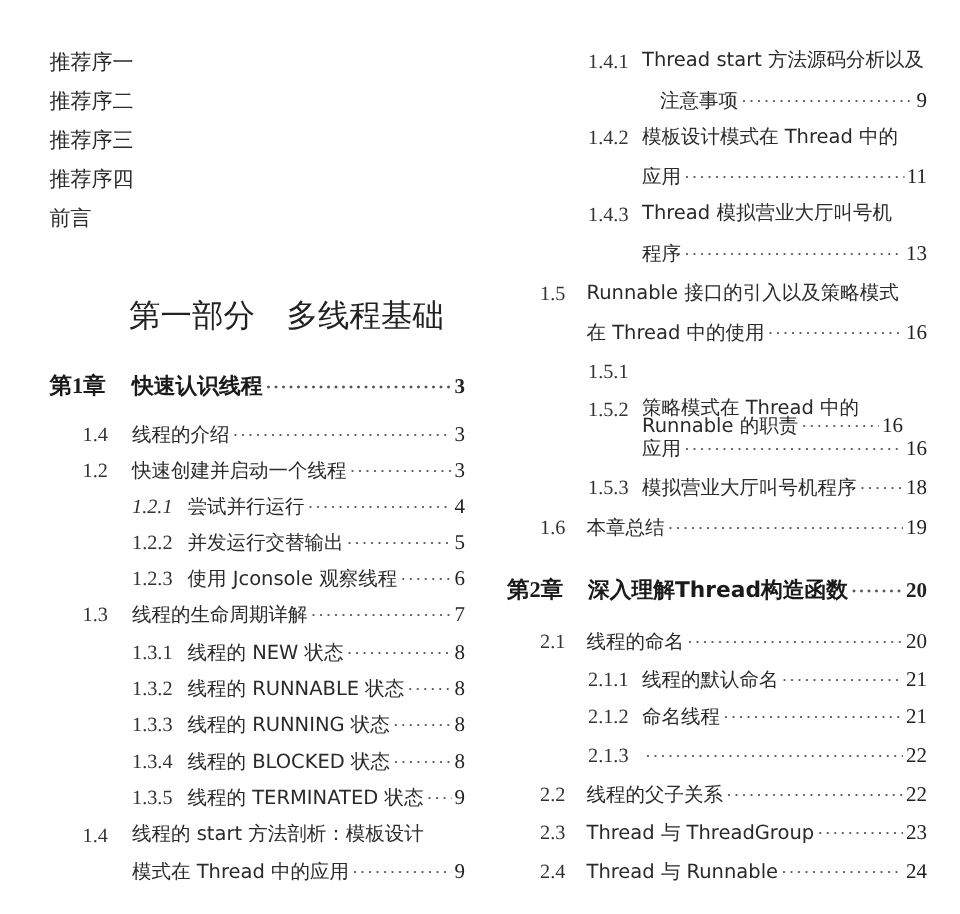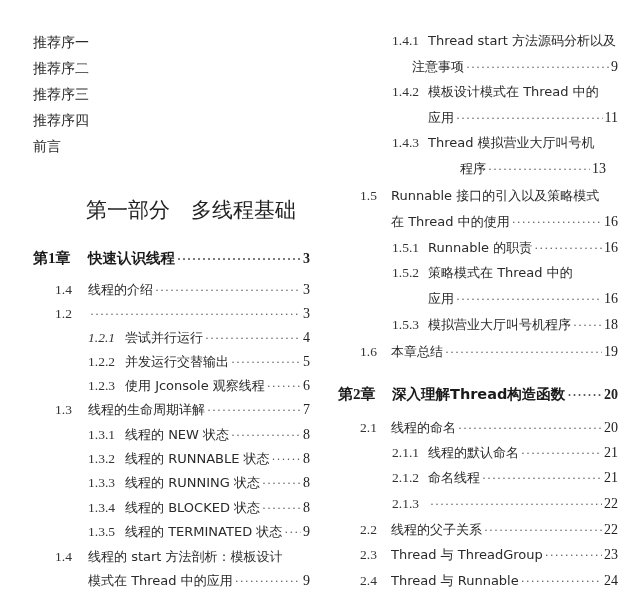--- a/index.html
+++ b/index.html
@@ -46,20 +46,21 @@
   <span class="txt" style="left:88px;right:0;">
     <span class="t">线程的介绍</span>
     <span class="dots">························································</span>
     <span class="pg">3</span>
   </span>
 </div>
 
 <div class="row" style="left:0;top:304px;width:310px;">
   <span class="num" style="left:55px;">1.2</span>
   <span class="txt" style="left:88px;right:0;">
+    <span class="t">快速创建并启动一个线程</span>
     <span class="dots">························································</span>
     <span class="pg">3</span>
   </span>
 </div>
 
 <div class="row" style="left:0;top:328px;width:310px;">
   <span class="num" style="left:88px;font-style:italic;">1.2.1</span>
   <span class="txt" style="left:125px;right:0;">
     <span class="t">尝试并行运行</span>
     <span class="dots">························································</span>
@@ -153,21 +154,21 @@
   </span>
 </div>
 
 <div class="row" style="left:340px;top:31px;width:278px;">
   <span class="num" style="left:52px;">1.4.1</span>
   <span class="txt" style="left:88px;right:0;">
     <span class="t">Thread start 方法源码分析以及</span>
   </span>
 </div>
 <div class="row" style="left:340px;top:57px;width:278px;">
-  <span class="txt" style="left:72px;right:0;">
+  <span class="txt" style="left:100px;right:0;">
     <span class="t">注意事项</span>
     <span class="dots">························································</span>
     <span class="pg">9</span>
   </span>
 </div>
 
 <div class="row" style="left:340px;top:82px;width:278px;">
   <span class="num" style="left:52px;">1.4.2</span>
   <span class="txt" style="left:88px;right:0;">
     <span class="t">模板设计模式在 Thread 中的</span>
@@ -181,21 +182,21 @@
   </span>
 </div>
 
 <div class="row" style="left:340px;top:133px;width:278px;">
   <span class="num" style="left:52px;">1.4.3</span>
   <span class="txt" style="left:88px;right:0;">
     <span class="t">Thread 模拟营业大厅叫号机</span>
   </span>
 </div>
 <div class="row" style="left:340px;top:159px;width:278px;">
-  <span class="txt" style="left:88px;right:12px;margin-left:32px;">
+  <span class="txt" style="left:88px;right:0;">
     <span class="t">程序</span>
     <span class="dots">························································</span>
     <span class="pg">13</span>
   </span>
 </div>
 
 <div class="row" style="left:340px;top:186px;width:278px;">
   <span class="num" style="left:20px;">1.5</span>
   <span class="txt" style="left:51px;right:0;">
     <span class="t">Runnable 接口的引入以及策略模式</span>
@@ -204,21 +205,21 @@
 <div class="row" style="left:340px;top:212px;width:278px;">
   <span class="txt" style="left:51px;right:0;">
     <span class="t">在 Thread 中的使用</span>
     <span class="dots">························································</span>
     <span class="pg">16</span>
   </span>
 </div>
 
 <div class="row" style="left:340px;top:238px;width:278px;">
   <span class="num" style="left:52px;">1.5.1</span>
-  <span class="txt" style="left:88px;right:0;">
+  <span class="txt" style="left:88px;right:16px;margin-top:36px;">
     <span class="t">Runnable 的职责</span>
     <span class="dots">························································</span>
     <span class="pg">16</span>
   </span>
 </div>
 
 <div class="row" style="left:340px;top:263px;width:278px;">
   <span class="num" style="left:52px;">1.5.2</span>
   <span class="txt" style="left:88px;right:0;">
     <span class="t">策略模式在 Thread 中的</span>

